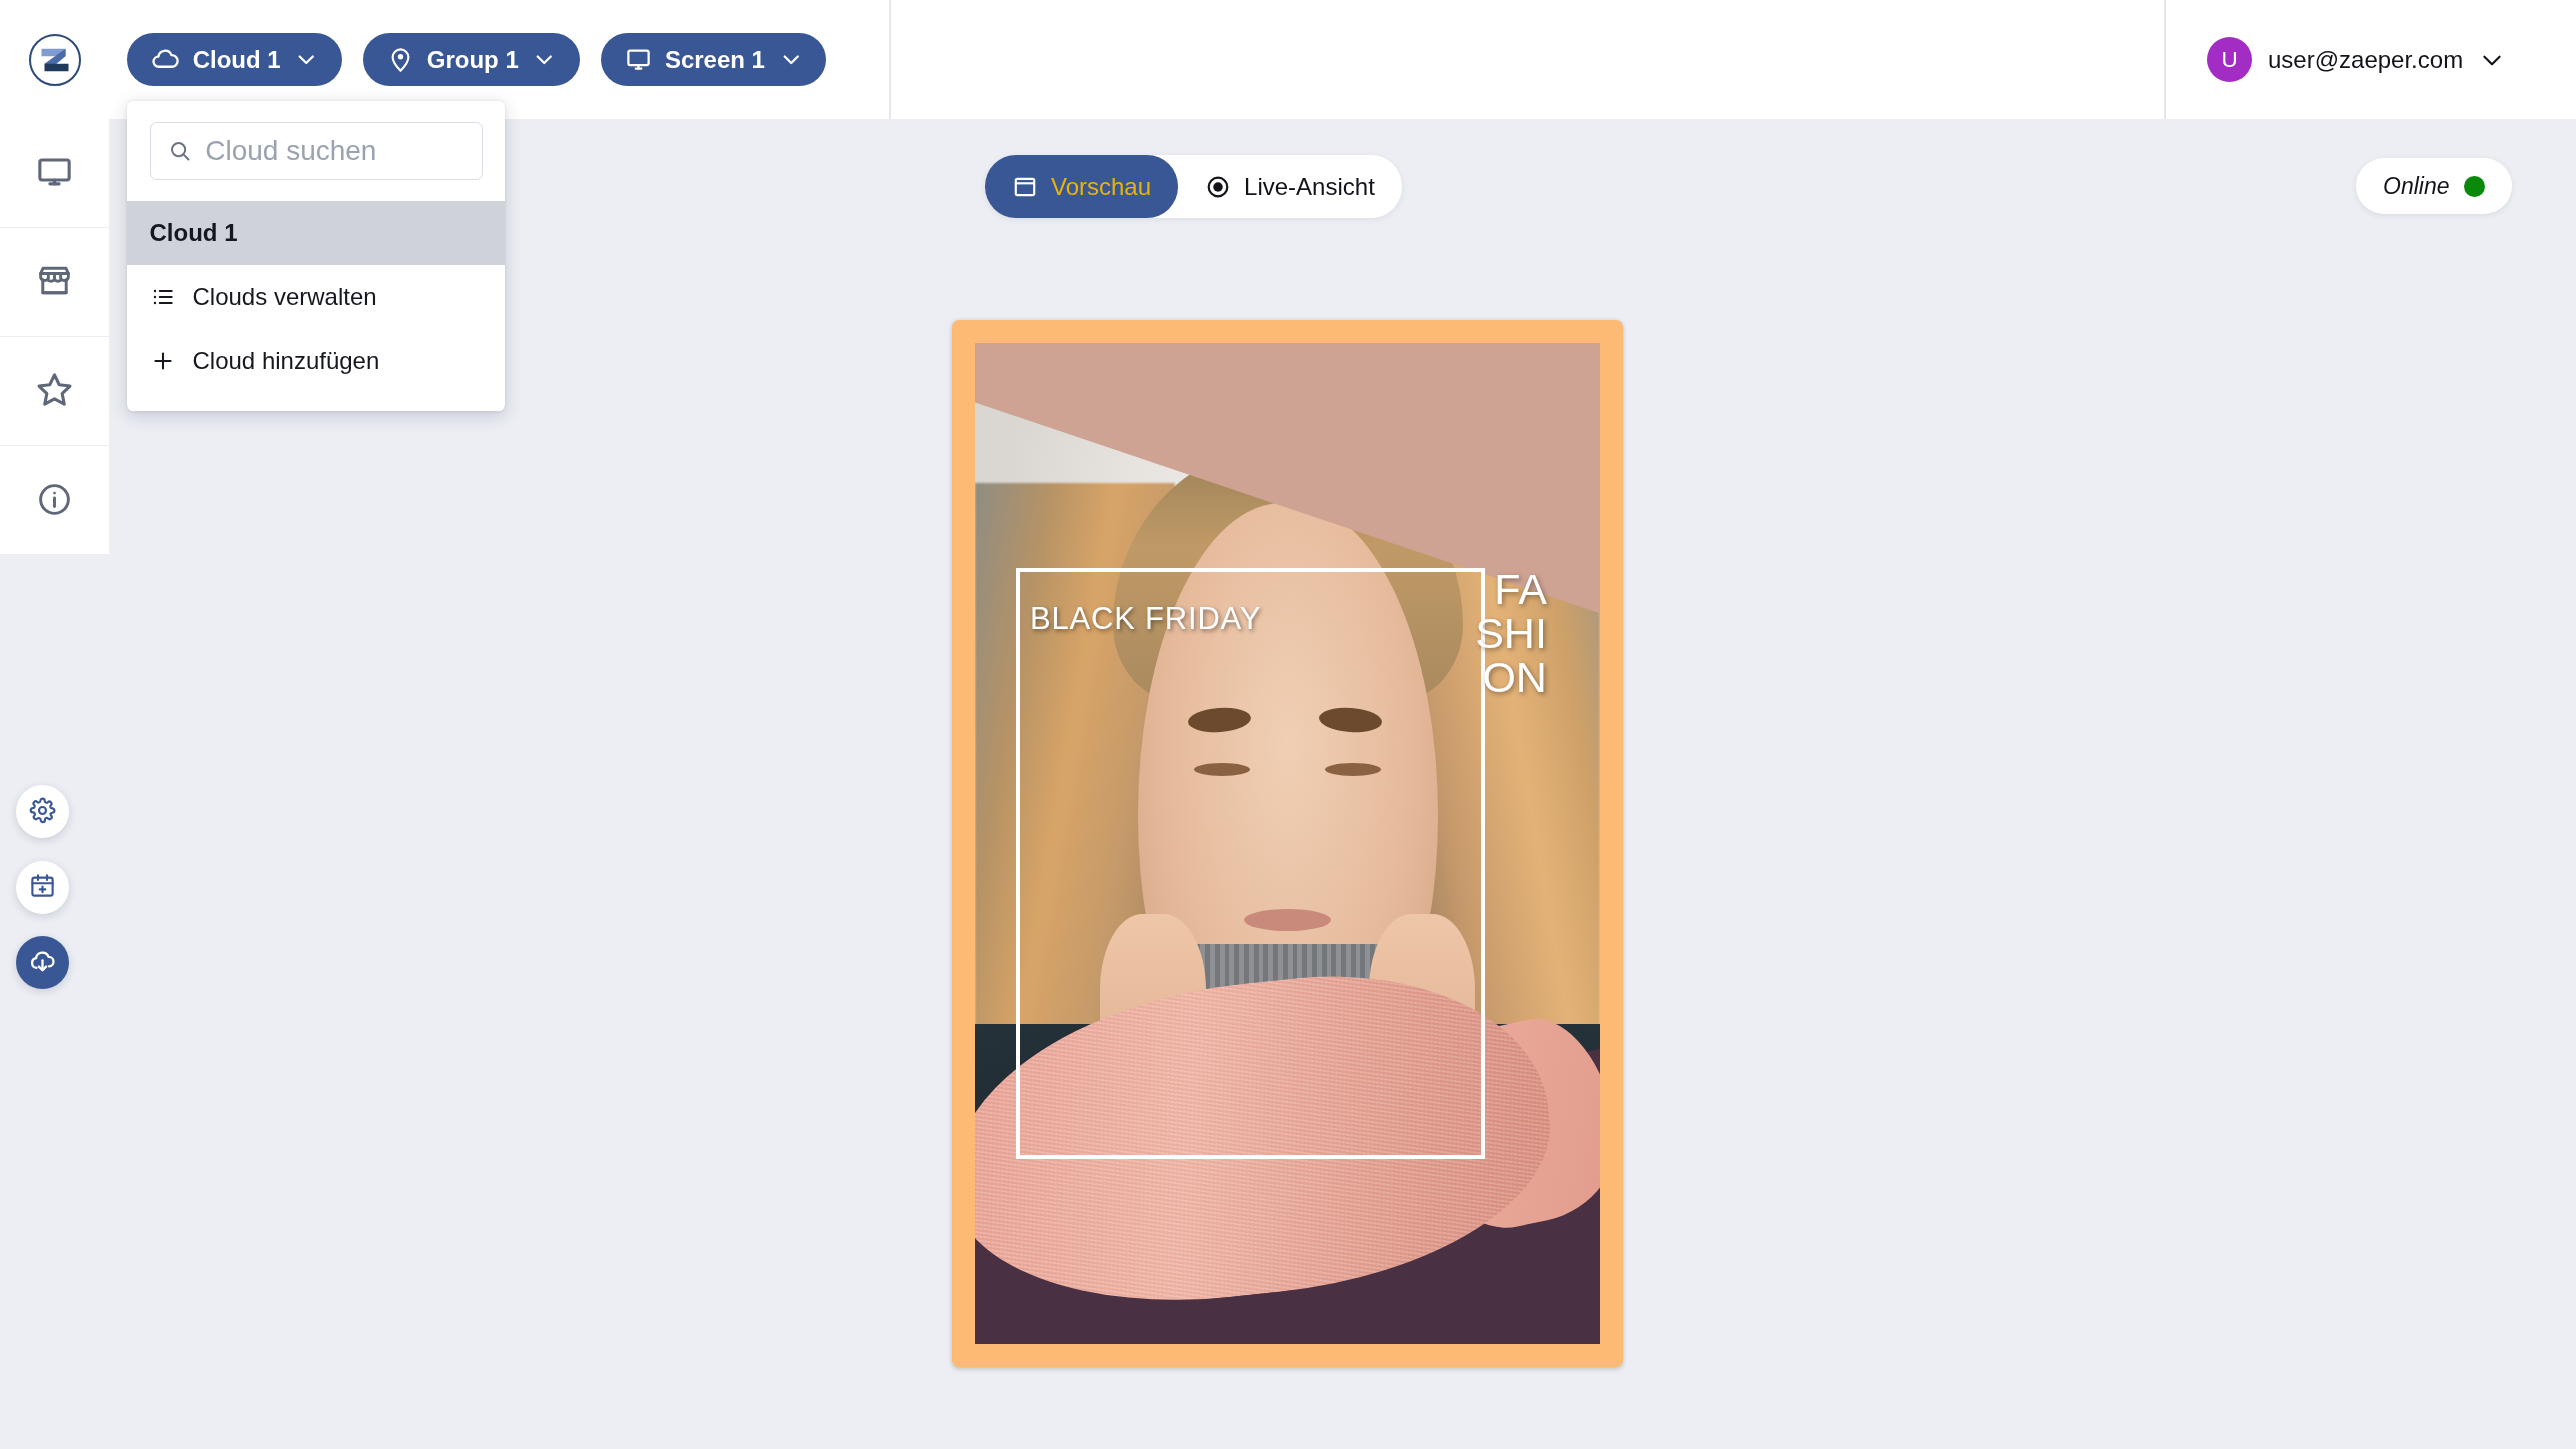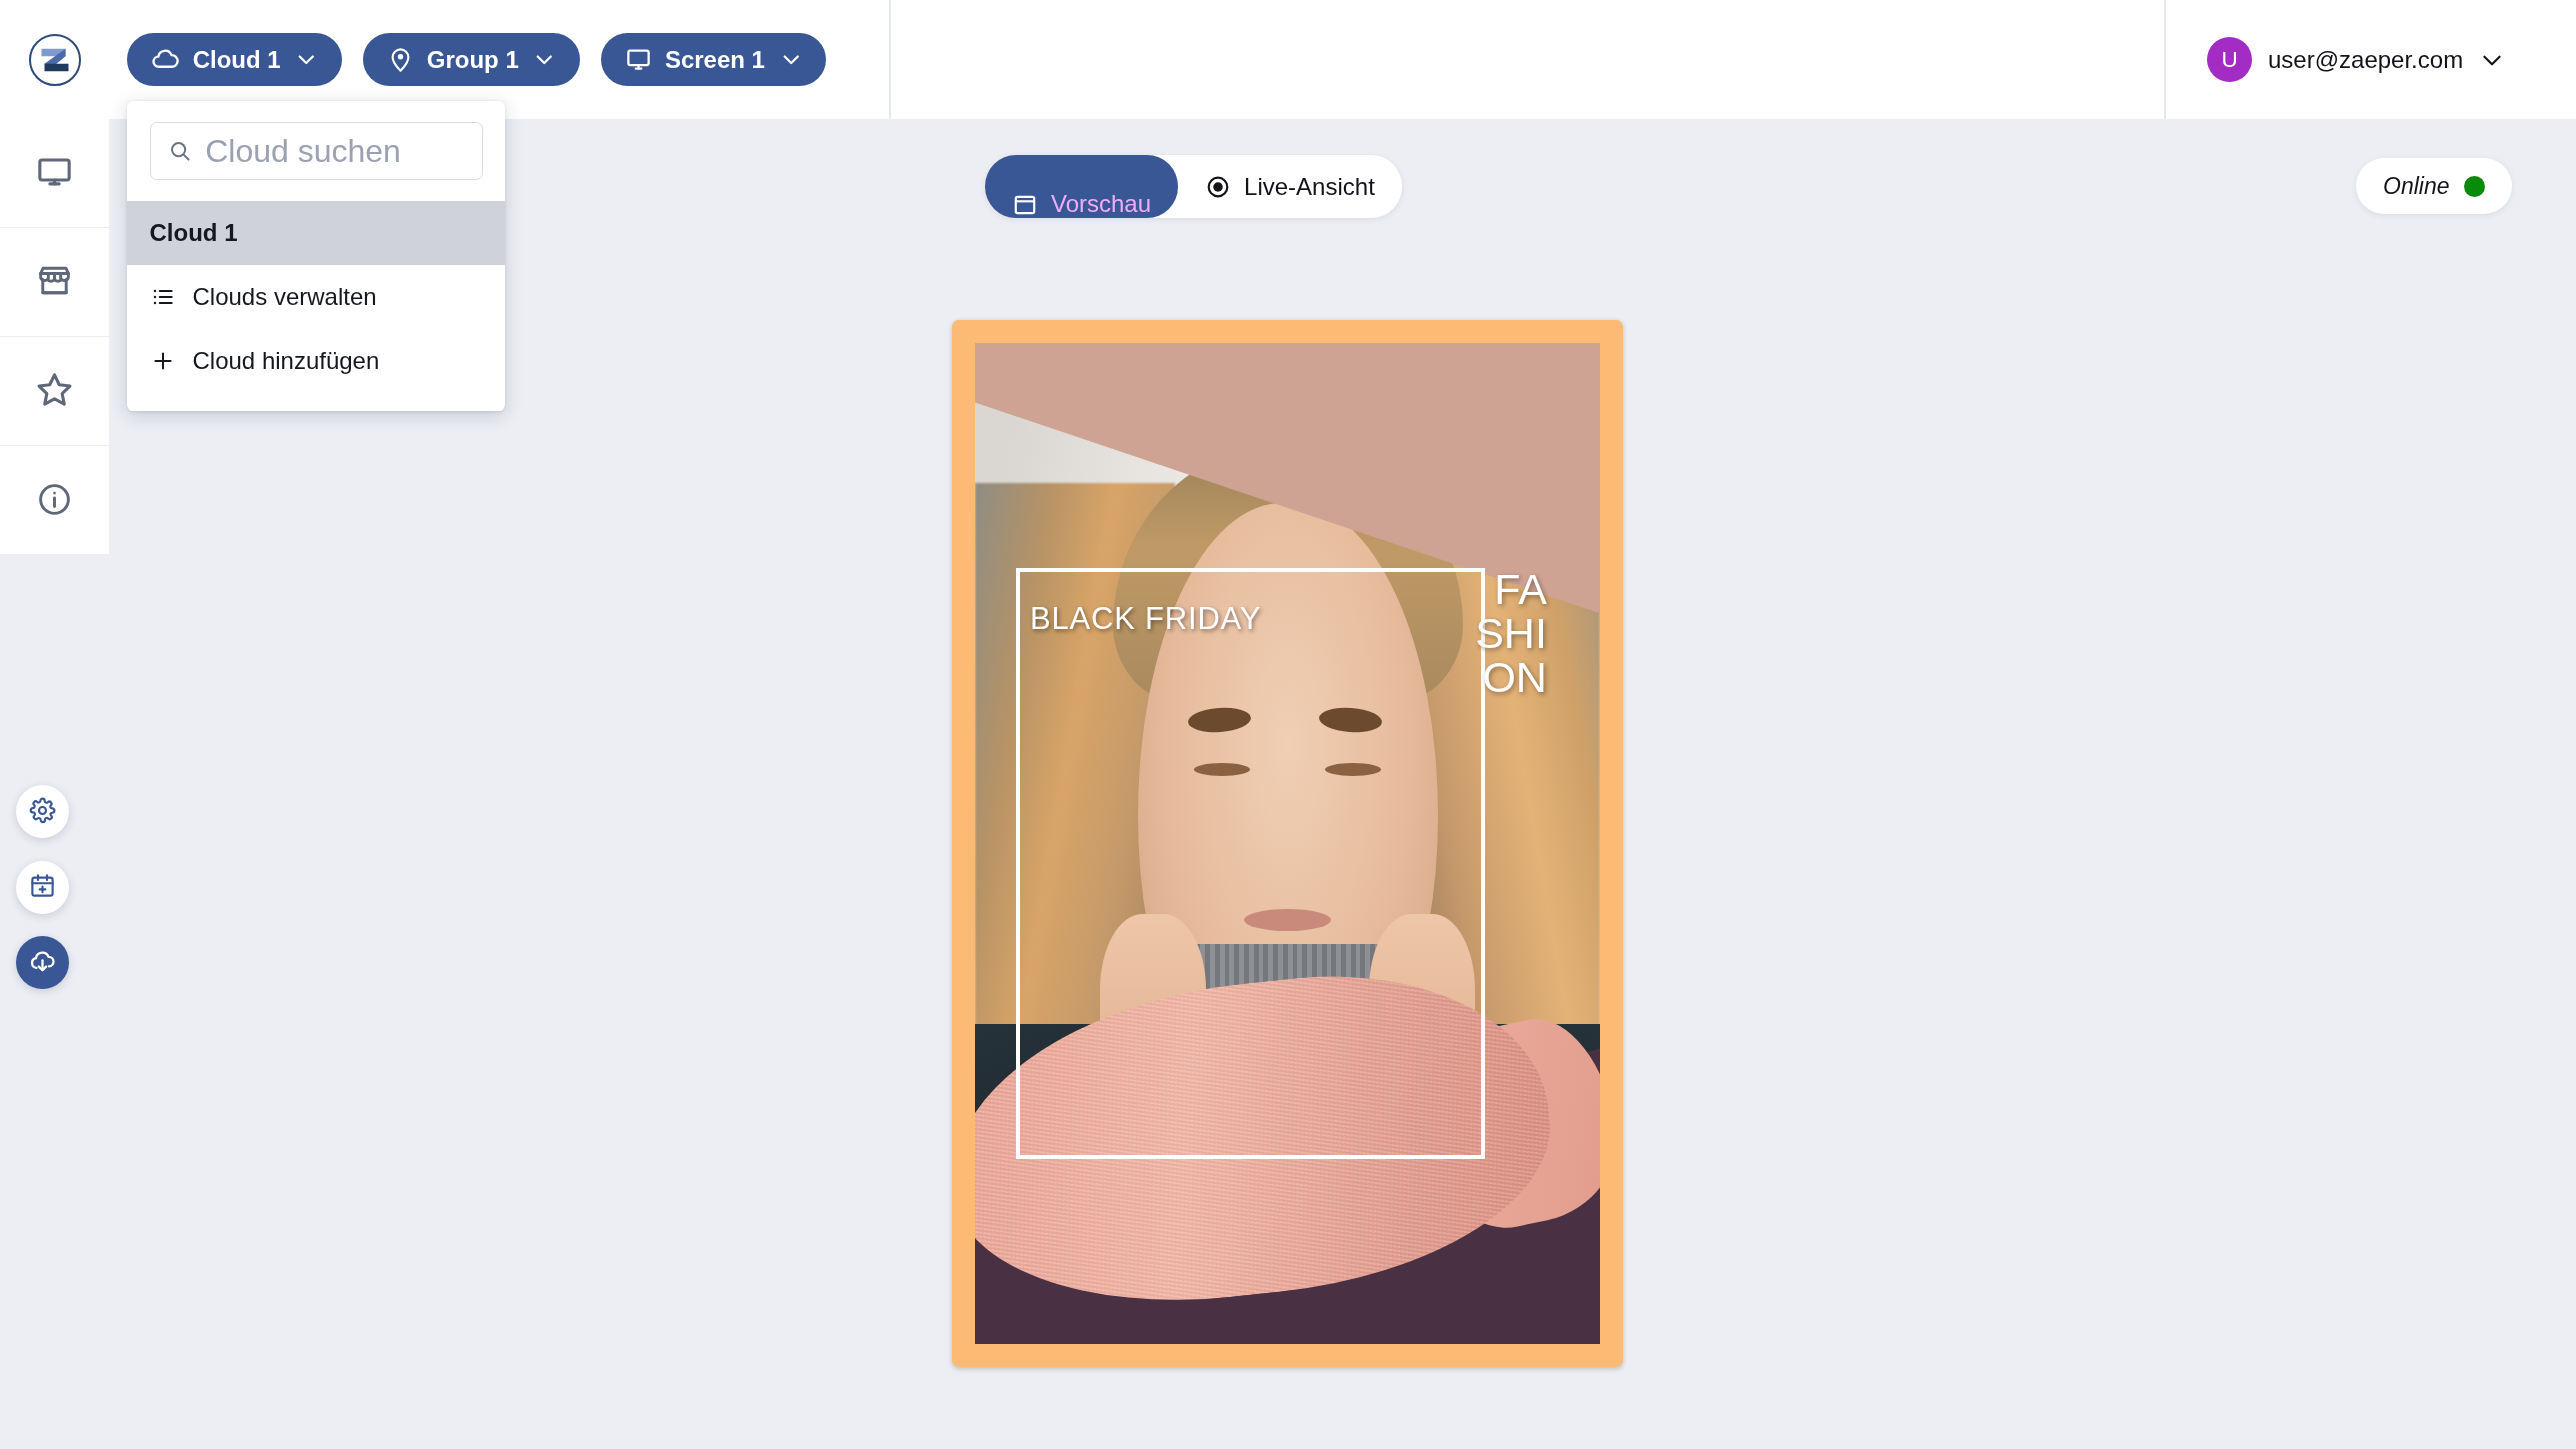--- a/index.html
+++ b/index.html
@@ -113,21 +113,21 @@
   .dd-search-wrap { padding: 0 22.5px 21px 22.5px; }
   .dd-search {
     height: 58px; border: 1.6px solid #d9dde5; border-radius: 6.4px;
     display: flex; align-items: center; gap: 13px;
     padding: 0 17.7px;
     background: #fff;
   }
   .dd-search input {
     border: none; outline: none; background: transparent;
     font-family: "Liberation Sans", sans-serif;
-    font-size: 32px; color: #2a2e38; width: 100%;
+    font-size: 28px; color: #2a2e38; width: 100%;
   }
   .dd-search input::placeholder { color: #9aa2b1; }
   .dd-item {
     height: 64px; display: flex; align-items: center;
     padding: 0 22.5px; gap: 16px;
     font-size: 24px; color: #15181f; cursor: pointer;
   }
   .dd-item.active { background: #cfd2d8; font-weight: 700; }
   .dd-item .di { display: flex; align-items: center; width: 27px; }
 
@@ -141,21 +141,21 @@
     box-shadow: 0 1.6px 6.4px rgba(30,40,70,0.08);
     z-index: 10;
   }
   .vt-btn {
     height: 63px; border-radius: 31px;
     display: flex; align-items: center; gap: 13px;
     padding: 0 27px;
     font-size: 24px; color: #12141a;
     cursor: pointer; white-space: nowrap;
   }
-  .vt-btn.active { background: #3a5795; color: #f0abfc; align-items: flex-end; }
+  .vt-btn.active { background: #3a5795; color: #eab308; }
 
   
   .online-badge {
     position: absolute; right: 64px; top: 158px;
     height: 56px; border-radius: 28px;
     background: #ffffff;
     box-shadow: 0 1.6px 6.4px rgba(30,40,70,0.09);
     display: flex; align-items: center; gap: 14.5px;
     padding: 0 27px;
     font-size: 23px; color: #12141a;

